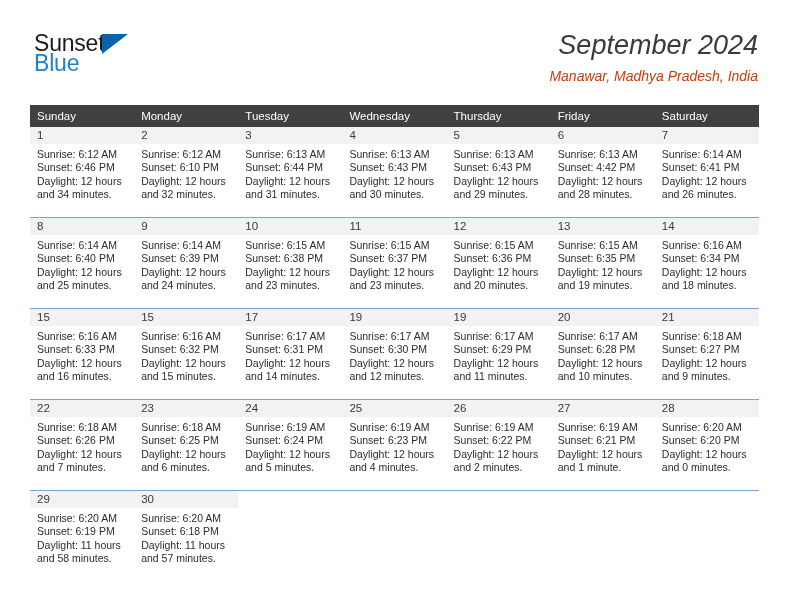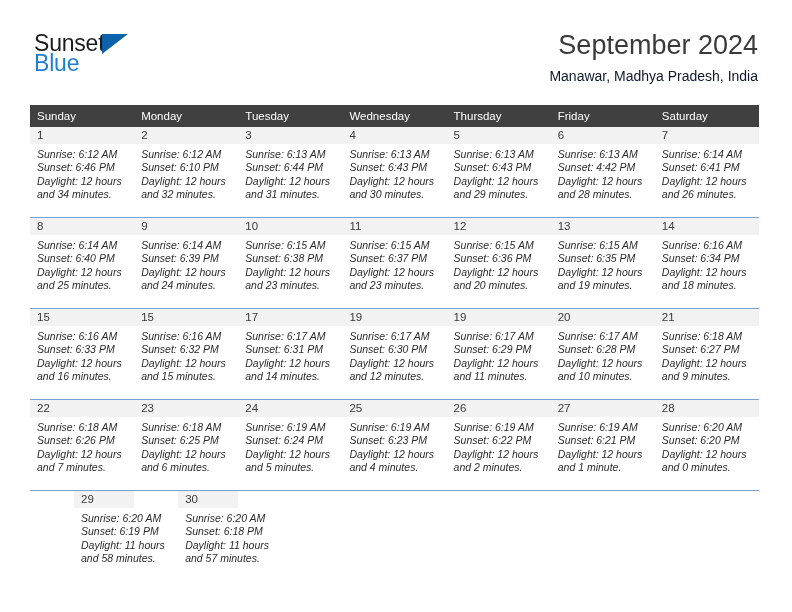--- a/index.html
+++ b/index.html
@@ -62,32 +62,33 @@
     line-height: 1;
     margin-top: -3px;
     letter-spacing: -0.2px;
   }
 
   .title-block {
     position: absolute;
     right: 0;
     top: 0;
     text-align: right;
+    font-style: italic;
   }
   .cal-title {
     font-size: 27px;
     color: #3a3a3a;
     line-height: 34px;
     white-space: nowrap;
     font-weight: normal;
     margin: 0;
   }
   .cal-subtitle {
     font-size: 14px;
-    color: #0f172a;
+    color: #c2410c;
     line-height: 20px;
     margin-top: 4px;
     white-space: nowrap;
   }
 
   
   .calendar {
     position: absolute;
     left: 30px;
     top: 105px;
@@ -130,28 +131,26 @@
     color: #3a3a3a;
   }
   .daycell.empty .daynum-band {
     background: transparent;
   }
   .daycell .info {
     padding: 4px 6px 0 7px;
     font-size: 10.5px;
     line-height: 13.4px;
     color: #2b2b2b;
-    font-style: italic;
   }
   .info div {
     white-space: nowrap;
   }
   .last-week .daycell {
     height: 86px;
-    margin-left: 44px;
   }
 </style>
 </head>
 <body>
 
 <div class="page">
 
   <div class="top-bar">
 
     <div class="logo">

